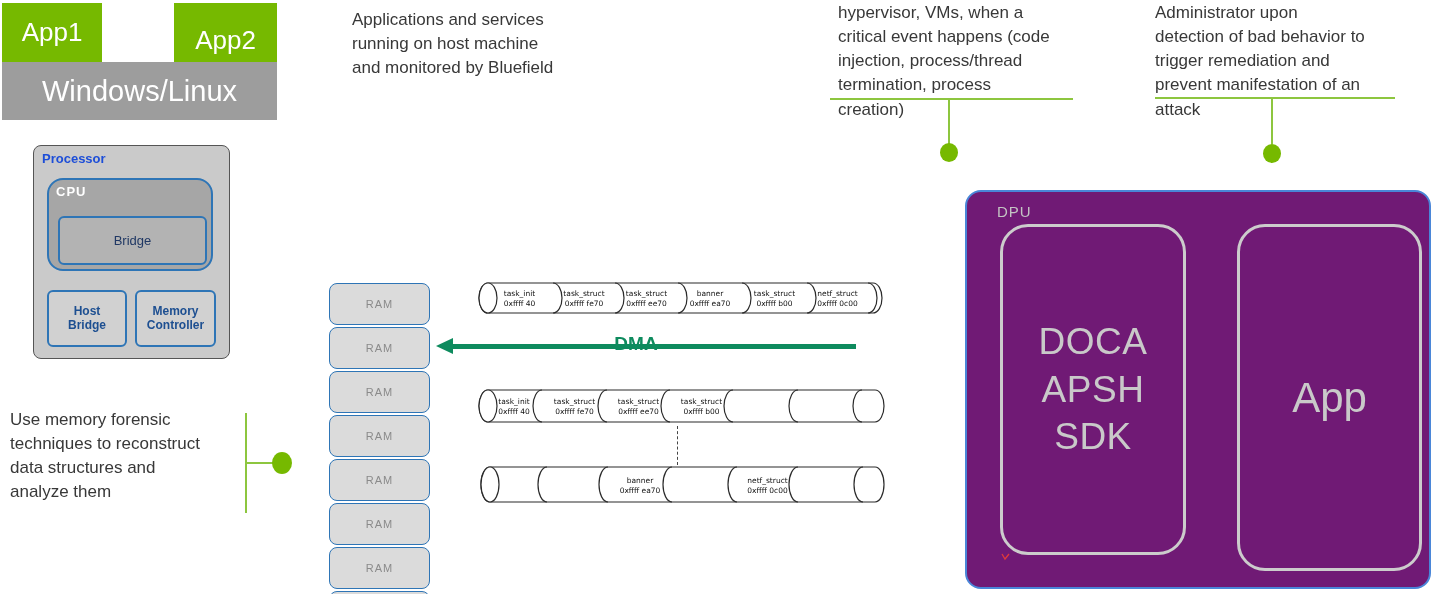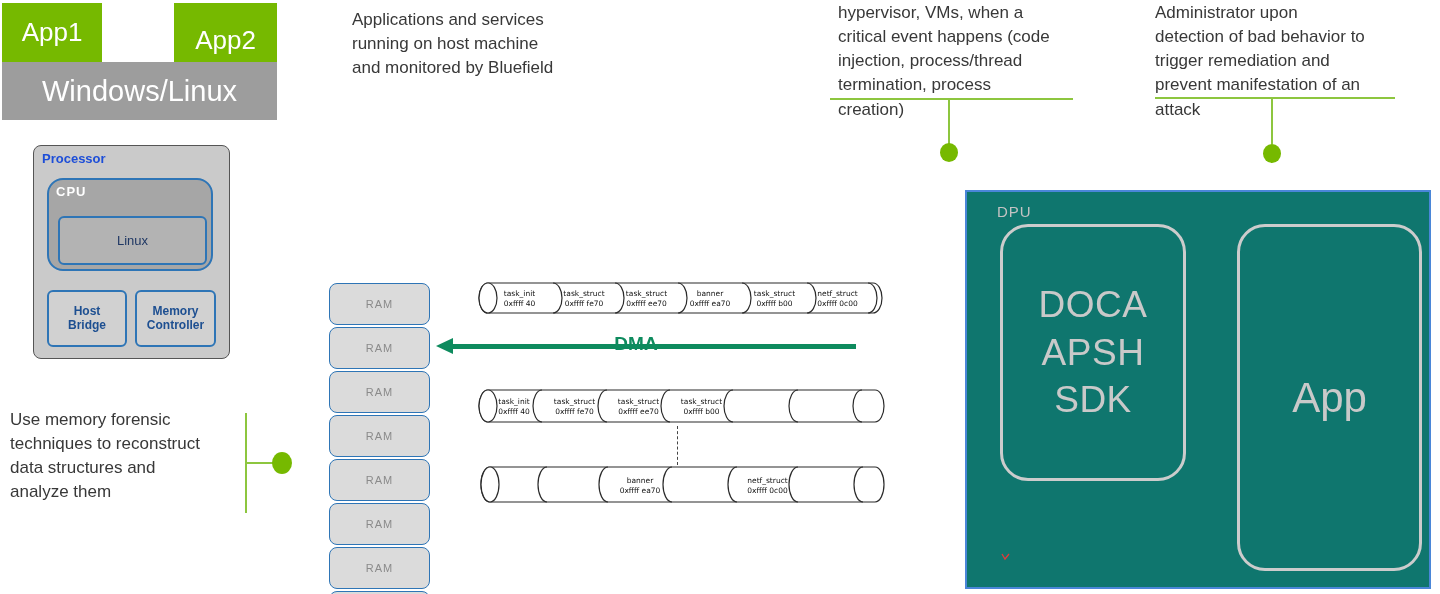--- a/index.html
+++ b/index.html
@@ -51,21 +51,21 @@
     border-right:17px solid var(--dma-green);}
   .dma-label{color:var(--dma-green);font-weight:bold;font-size:19px;text-align:center;}
 
   
   .cyl-body,.cyl-cap,.cyl-sep{fill:#fff;stroke:#2b2b2b;stroke-width:1.2;}
   .cyl-sep{fill:none;}
   .cyl-label{font-size:7.5px;fill:#111;text-anchor:middle;font-family:"DejaVu Sans",sans-serif;}
   .dash-v{border-left:1.5px dashed #444;}
 
   
-  .dpu-box{background:#0f766e;border:2.5px solid var(--dpu-border);border-radius:0;}
+  .dpu-box{background:#701a75;border:2.5px solid var(--dpu-border);border-radius:16px;}
   .dpu-label{color:#c3c3c3;font-size:15px;letter-spacing:1px;position:absolute;left:30px;top:11px;}
   .ghost-box{border:3px solid #cccccc;border-radius:28px;position:absolute;display:flex;flex-direction:column;
     align-items:center;justify-content:center;text-align:center;color:var(--ghost-gray);}
   .sdk-line{display:block;font-size:37px;line-height:1.28;letter-spacing:0.5px;}
   .app-ghost{font-size:42px;}
 </style>
 </head>
 <body>
 
 <div id="stage">
@@ -78,21 +78,21 @@
   </div>
   <div class="abs os-box" style="left:2px;top:62px;width:275px;height:58px;">
     <span>Windows/Linux</span>
   </div>
 
   <div class="abs proc-outer" style="left:33px;top:145px;width:197px;height:214px;">
     <div class="proc-title">Processor</div>
     <div class="cpu-box" style="left:13px;top:32px;width:166px;height:93px;">
       <div class="cpu-title">CPU</div>
       <div class="cache-box" style="left:9px;top:36px;width:149px;height:49px;">
-        <span>Linux</span>
+        <span>Bridge</span>
       </div>
     </div>
     <div class="sub-box" style="left:13px;top:144px;width:80px;height:57px;">
       <span style="width:50px;">Host Bridge</span>
     </div>
     <div class="sub-box" style="left:101px;top:144px;width:81px;height:57px;">
       <span style="width:72px;">Memory Controller</span>
     </div>
   </div>
 
@@ -179,21 +179,21 @@
       <path d="M 257 1 A 9 17.5 0 0 0 257 36" class="cyl-sep"></path>
       <path d="M 318 1 A 9 17.5 0 0 0 318 36" class="cyl-sep"></path>
       <text x="287.5" y="16.5" class="cyl-label">netf_struct</text>
       <text x="287.5" y="26.5" class="cyl-label">0xffff 0c00</text>
       <path d="M 383 1 A 9 17.5 0 0 0 383 36" class="cyl-sep"></path>
     </svg>
   <div class="abs dash-v" style="left:677px;top:426px;height:39px;"></div>
 
   <div class="abs dpu-box" style="left:965px;top:190px;width:466px;height:399px;">
     <div class="dpu-label">DPU</div>
-    <div class="ghost-box" style="left:33px;top:32px;width:186px;height:257px;">
+    <div class="ghost-box" style="left:33px;top:32px;width:186px;height:331px;">
       <span class="sdk-line">DOCA</span>
       <span class="sdk-line">APSH</span>
       <span class="sdk-line">SDK</span>
     </div>
     <div class="ghost-box" style="left:270px;top:32px;width:185px;height:347px;">
       <span class="app-ghost">App</span>
     </div>
     <svg class="abs" style="left:34px;top:360px;" width="9" height="9">
       <path d="M1,2 L4,7 L8,2" stroke="#e03a3a" stroke-width="1.3" fill="none"></path>
     </svg>

